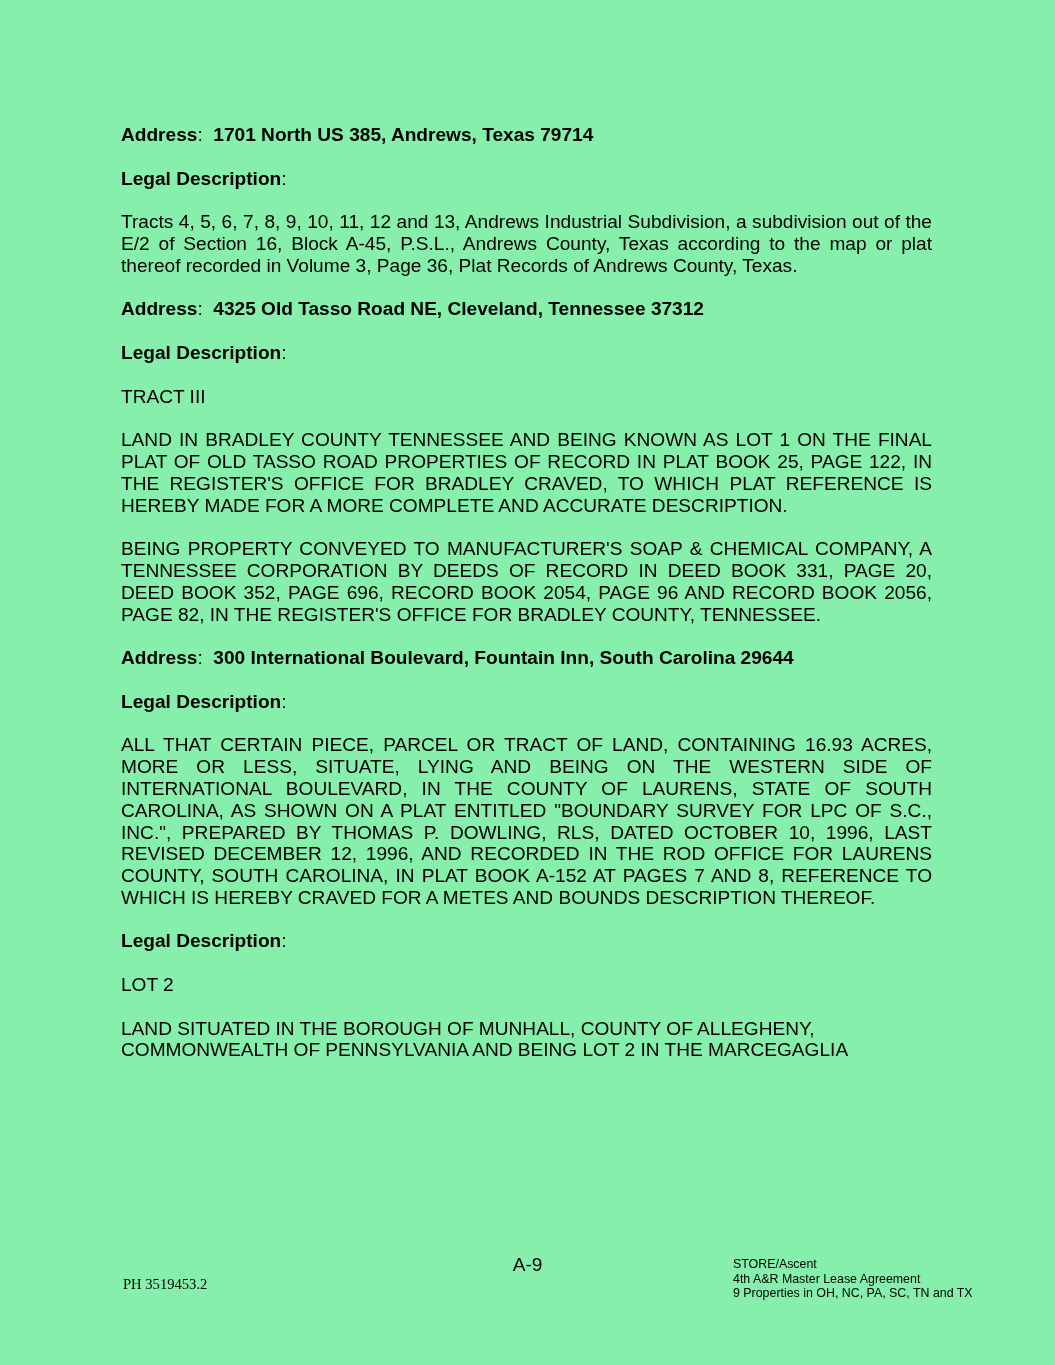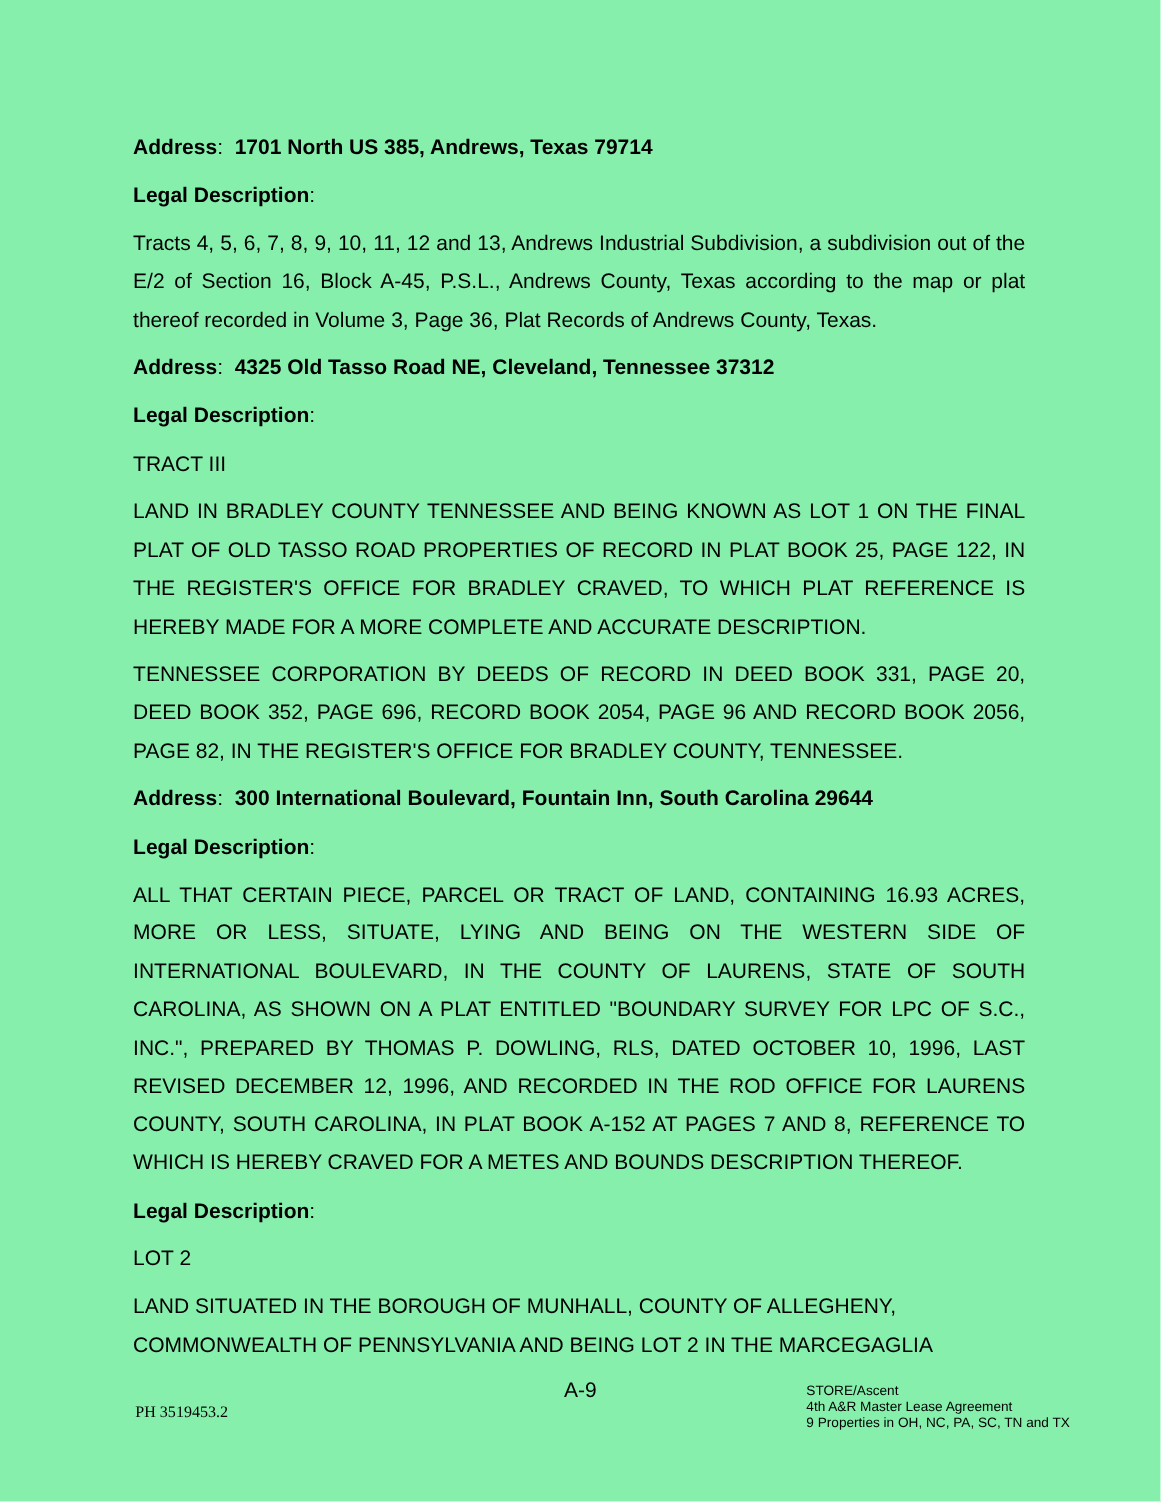--- a/index.html
+++ b/index.html
@@ -23,21 +23,21 @@
   }
   .section{margin:0 0 21.8px 0;}
   .heading{
     font-weight:bold;
     margin:0 0 21.8px 0;
     white-space:pre-wrap;
   }
   .heading .sep{font-weight:normal;}
   .heading .sep.bold-sep{font-weight:bold;}
   .block{margin:0 0 21.8px 0;}
-  .line{text-align:left;white-space:pre-wrap;margin-top:13px;}
+  .line{text-align:left;white-space:pre-wrap;}
   .line.jl{
     text-align:justify;
     text-align-last:justify;
   }
   .footer-pagenum{
     position:absolute;
     left:0;
     top:1254px;
     width:1055px;
     text-align:center;
@@ -81,20 +81,21 @@
         <div class="block">
           <div class="line">TRACT III</div>
         </div>
         <div class="block">
           <div class="line jl">LAND IN BRADLEY COUNTY TENNESSEE AND BEING KNOWN AS LOT 1 ON THE FINAL</div>
           <div class="line jl">PLAT OF OLD TASSO ROAD PROPERTIES OF RECORD IN PLAT BOOK 25, PAGE 122, IN</div>
           <div class="line jl">THE REGISTER'S OFFICE FOR BRADLEY CRAVED, TO WHICH PLAT REFERENCE IS</div>
           <div class="line">HEREBY MADE FOR A MORE COMPLETE AND ACCURATE DESCRIPTION.</div>
         </div>
         <div class="block">
+          <div class="line jl">BEING PROPERTY CONVEYED TO MANUFACTURER'S SOAP &amp; CHEMICAL COMPANY, A</div>
           <div class="line jl">TENNESSEE CORPORATION BY DEEDS OF RECORD IN DEED BOOK 331, PAGE 20,</div>
           <div class="line jl">DEED BOOK 352, PAGE 696, RECORD BOOK 2054, PAGE 96 AND RECORD BOOK 2056,</div>
           <div class="line">PAGE 82, IN THE REGISTER'S OFFICE FOR BRADLEY COUNTY, TENNESSEE.</div>
         </div>
       </section>
       <section class="section">
         <p class="heading"><span>Address</span><span class="sep">:  </span><span>300 International Boulevard, Fountain Inn, South Carolina 29644</span></p>
         <p class="heading"><span>Legal Description</span><span class="sep">:</span></p>
         <div class="block">
           <div class="line jl">ALL THAT CERTAIN PIECE, PARCEL OR TRACT OF LAND, CONTAINING 16.93 ACRES,</div>

